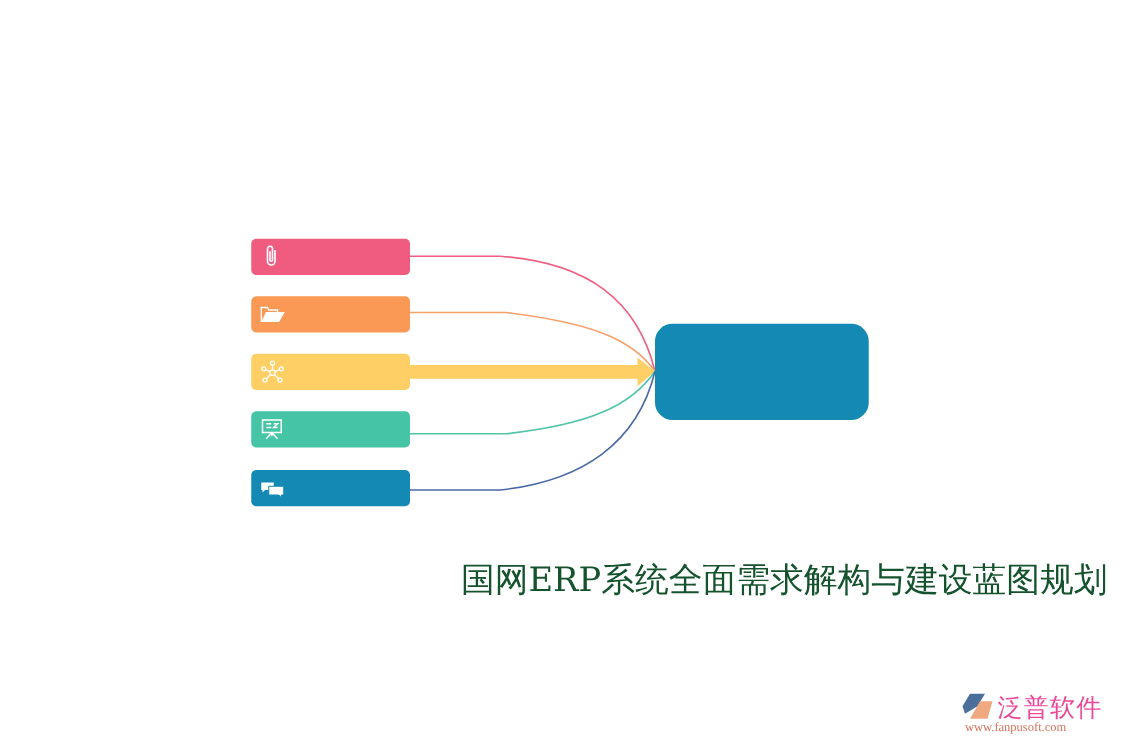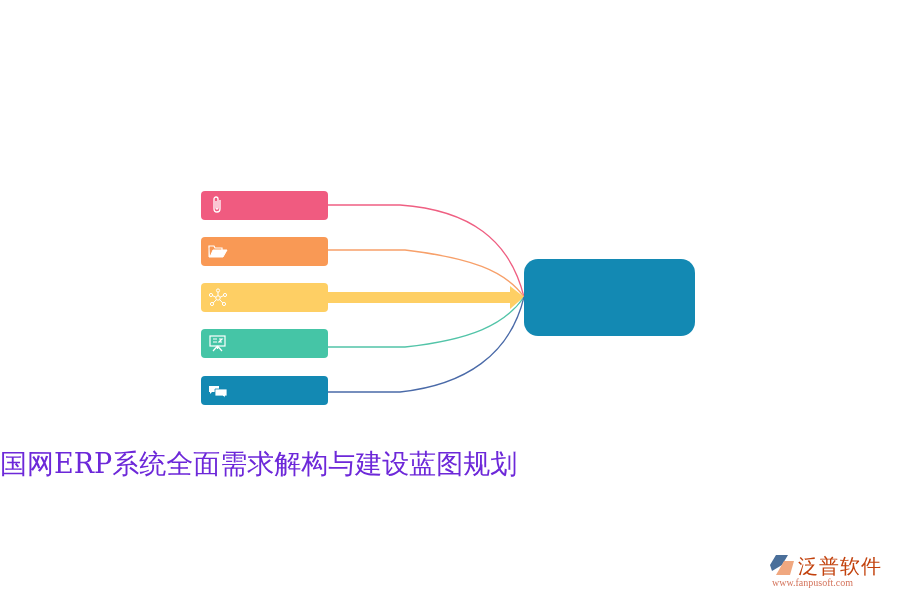--- a/index.html
+++ b/index.html
@@ -3,23 +3,23 @@
 <meta charset="utf-8">
 <style>
   html,body{margin:0;padding:0;background:#ffffff;}
   body{width:900px;height:600px;position:relative;overflow:hidden;font-family:"DejaVu Sans",sans-serif;}
   .node{position:absolute;left:201px;width:127px;height:29px;border-radius:4px;display:flex;align-items:center;}
   .node .ico{position:absolute;left:7px;top:5px;width:20px;height:19px;}
   .node .lbl{position:absolute;left:32px;top:6px;color:#fff;font-size:12px;}
   #center{position:absolute;left:524px;top:259px;width:171px;height:77px;border-radius:14px;}
   #center .lbl{position:absolute;inset:0;display:flex;align-items:center;justify-content:center;color:#fff;font-size:14px;}
   #links{position:absolute;left:0;top:0;width:900px;height:600px;}
-  #title{position:absolute;left:0;width:856px;top:446px;text-align:left;font-family:"DejaVu Serif","Liberation Serif",serif;font-size:27px;color:#6d28d9;letter-spacing:0px;}
+  #title{position:absolute;left:0;width:856px;top:446px;text-align:right;font-family:"DejaVu Serif","Liberation Serif",serif;font-size:27px;color:#14532d;letter-spacing:0px;padding-left:30px;}
   #logo{position:absolute;left:768px;top:553px;width:125px;height:40px;}
-  #logo .brand{position:absolute;left:30px;top:0;font-size:20px;color:#c2410c;font-family:"DejaVu Sans",sans-serif;letter-spacing:1px;}
+  #logo .brand{position:absolute;left:30px;top:0;font-size:20px;color:#ec4899;font-family:"DejaVu Sans",sans-serif;letter-spacing:1px;}
   #logo .url{position:absolute;left:4px;top:24px;font-size:10px;color:#d4745c;font-family:Liberation Serif, serif;}
 </style>
 </head>
 <body>
 
 <svg id="links" viewBox="0 0 900 600">
   <path d="M328,205 L400,205 C470,210 510,240 524,297" fill="none" stroke="#ef5f82" stroke-width="1.3"></path>
   <path d="M328,250 L405,250 C470,258 505,270 524,297" fill="none" stroke="#f7a06a" stroke-width="1.3"></path>
   <rect x="328" y="292" width="183" height="11" fill="#fecf64"></rect>
   <polygon points="510,286 524,297 510,309" fill="#fecf64"></polygon>

